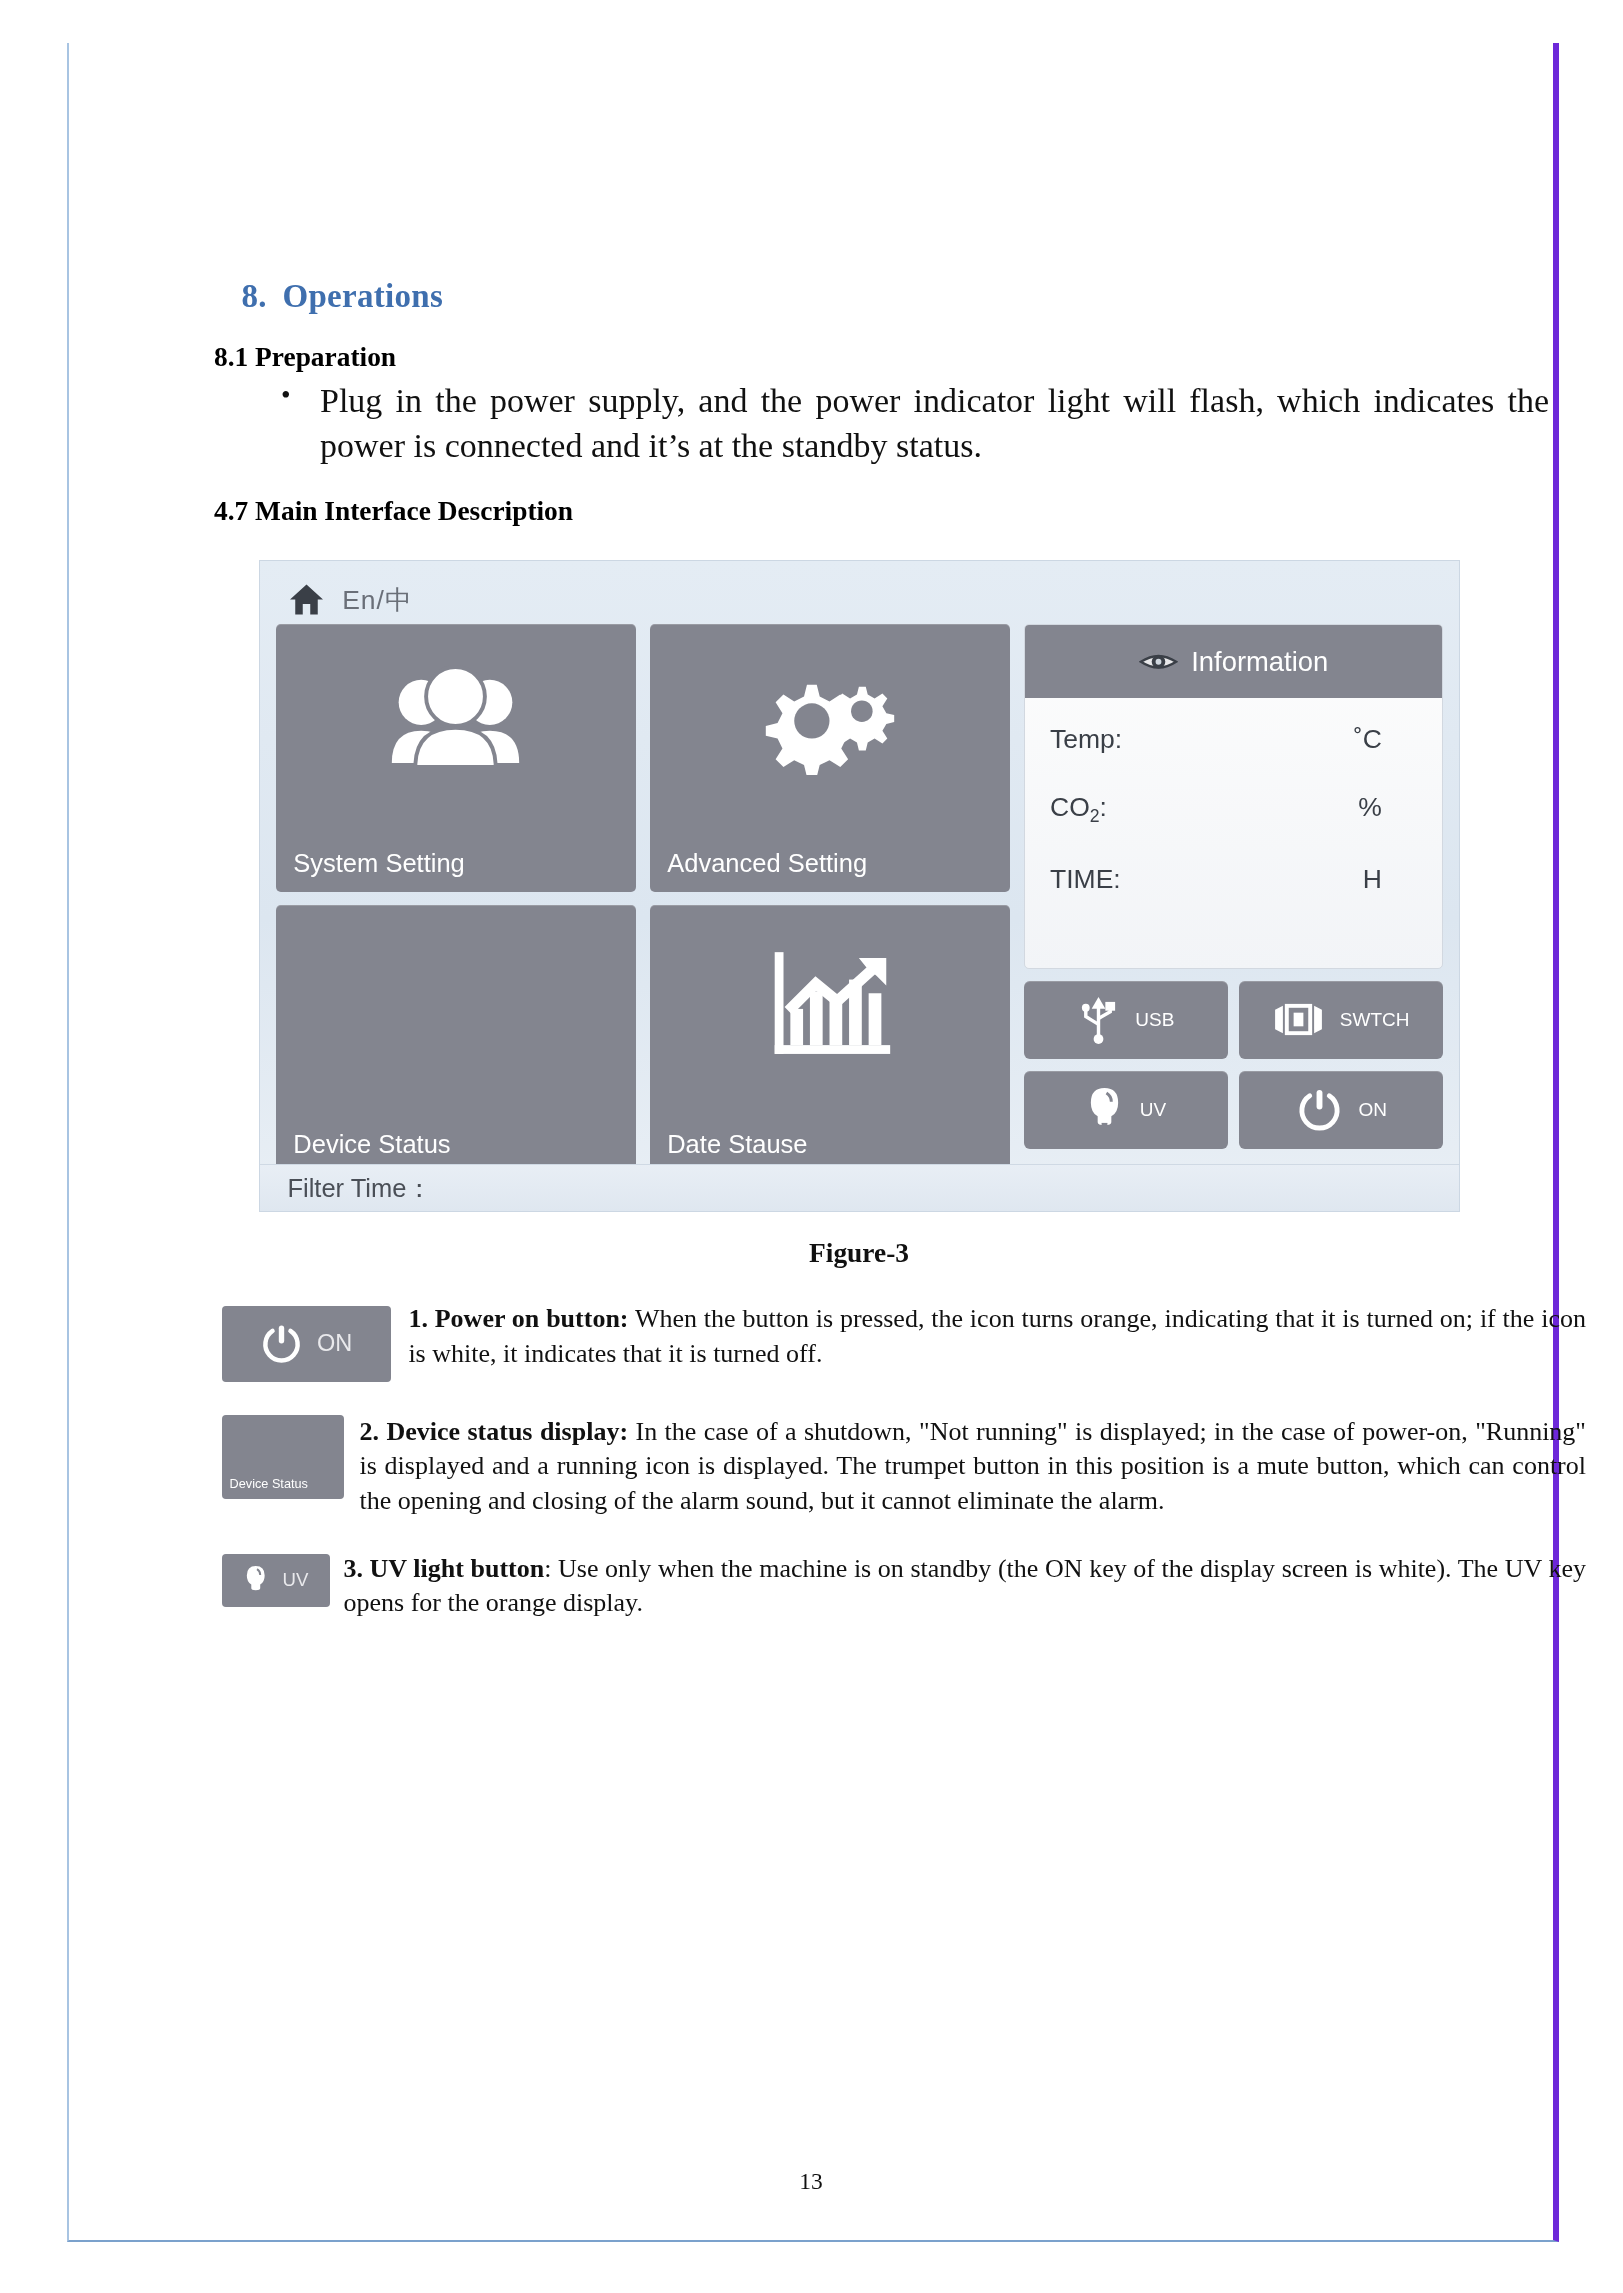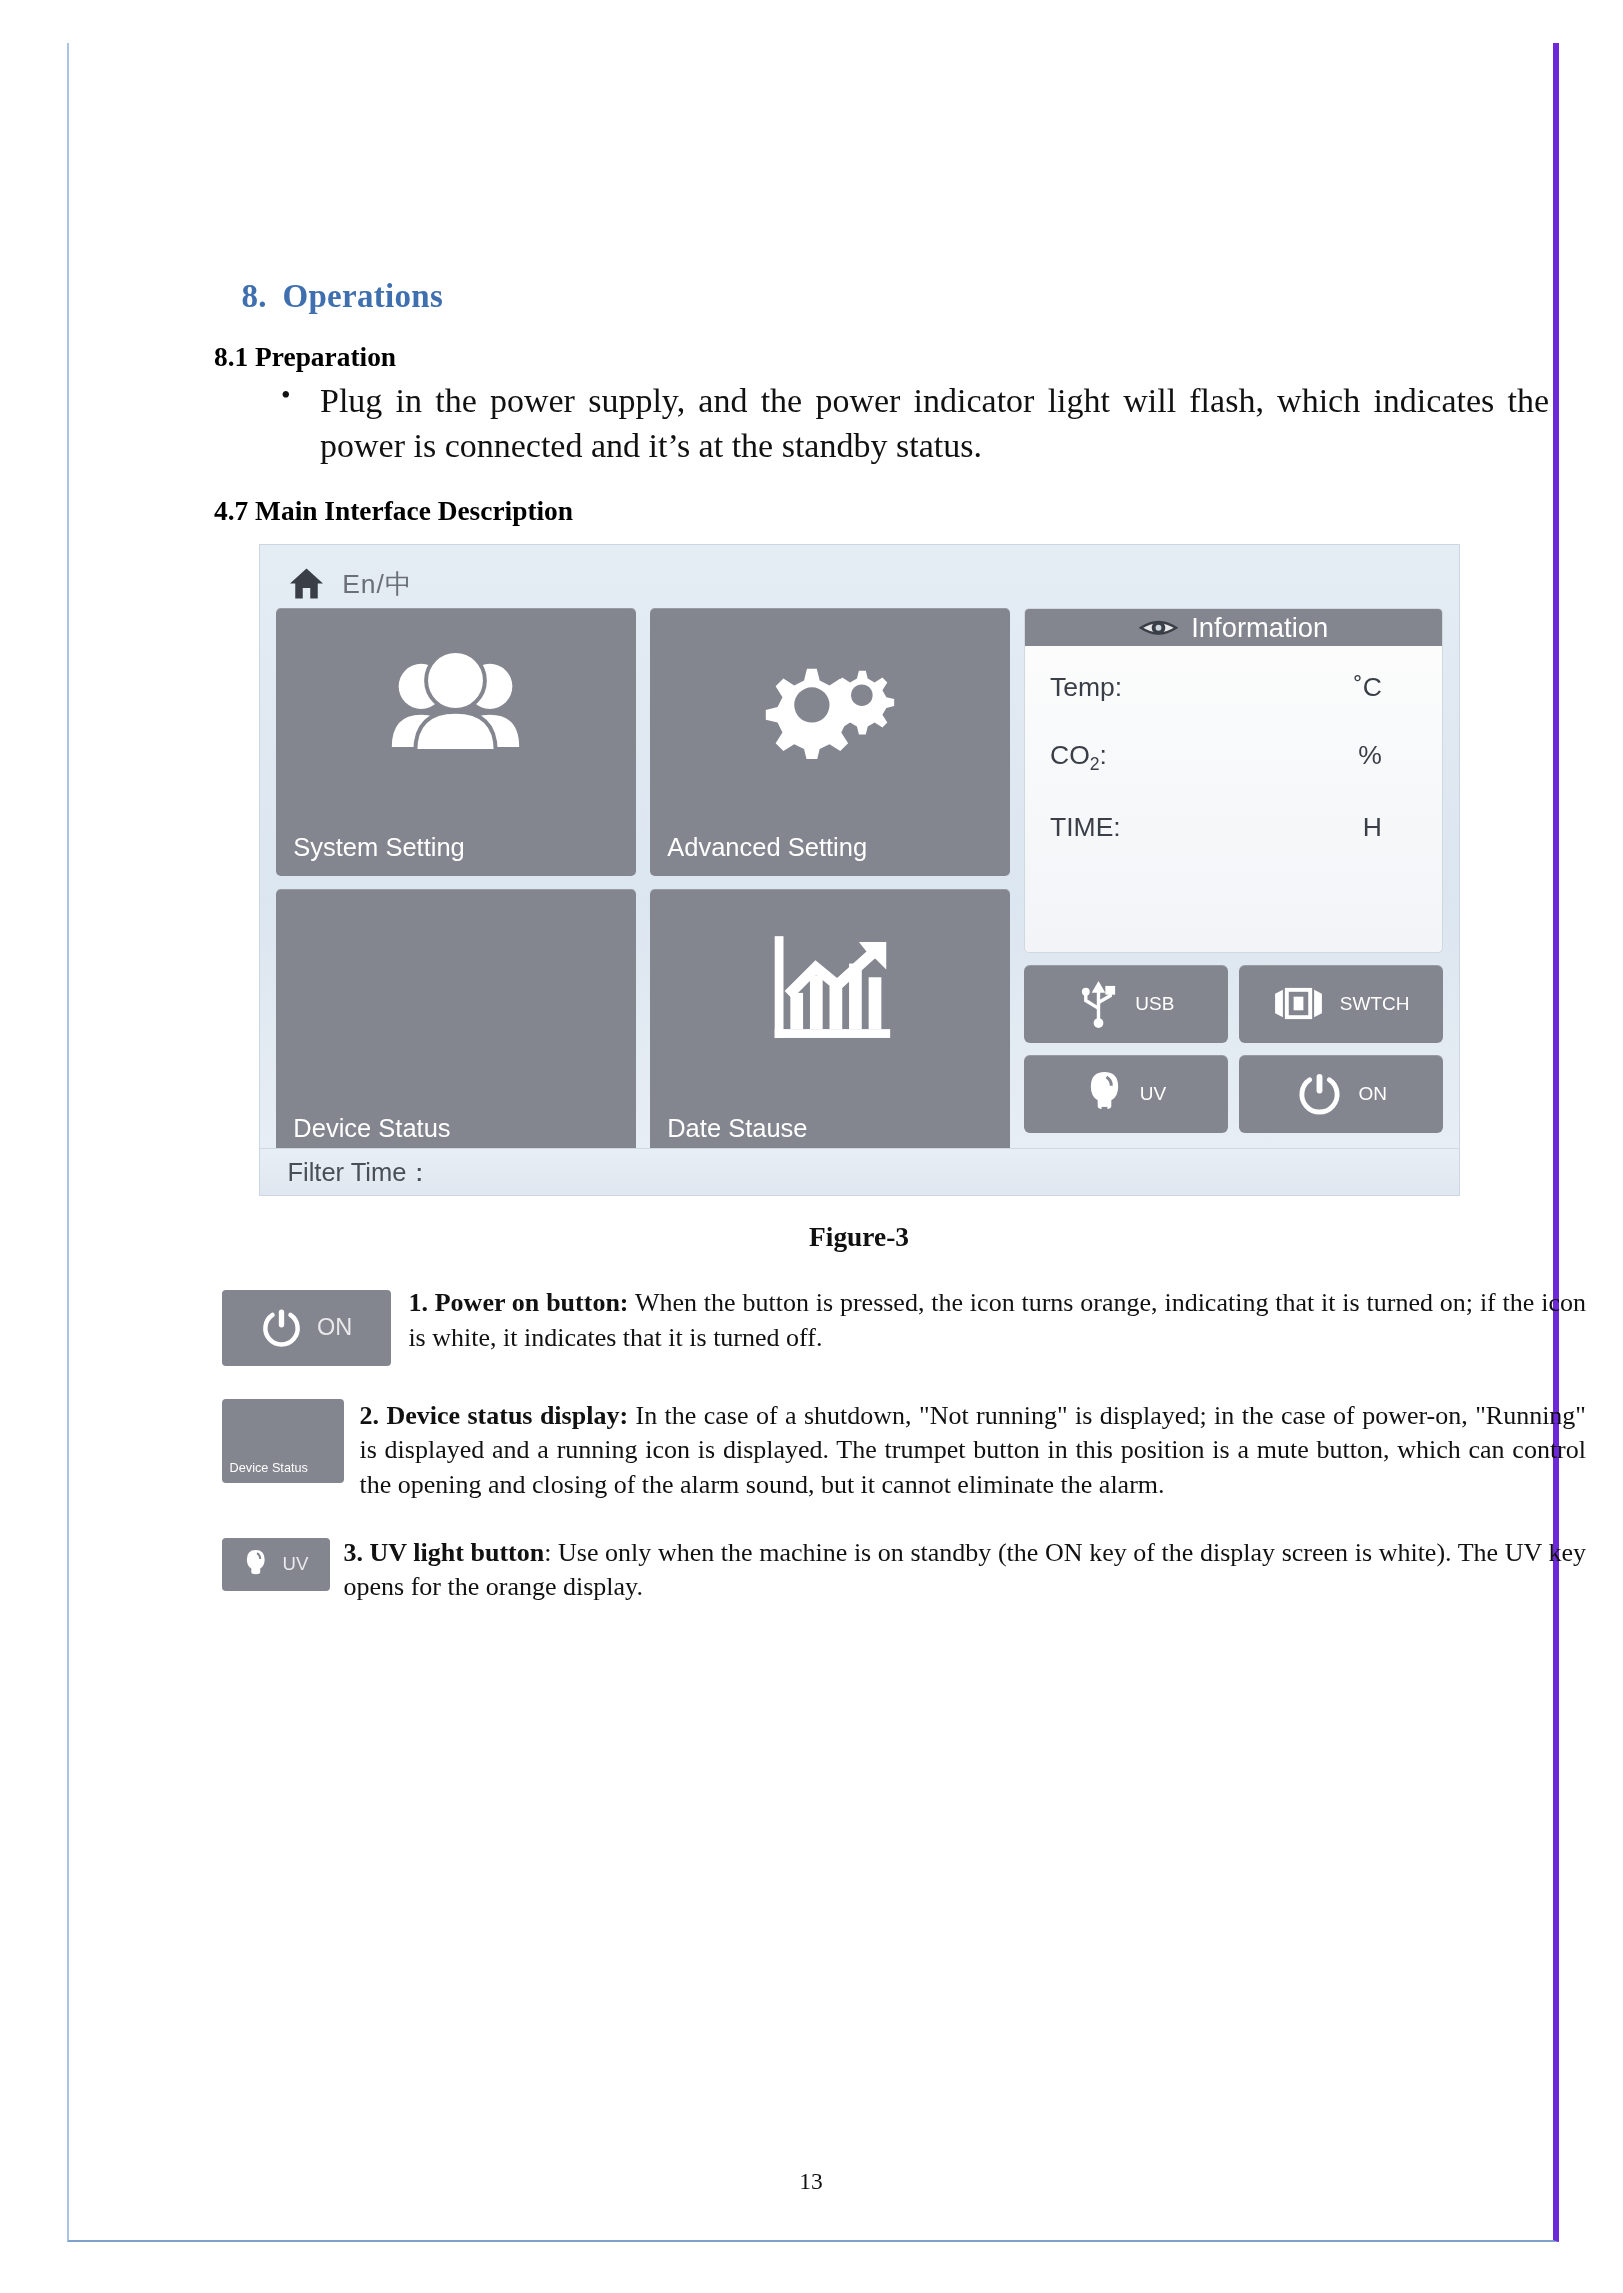--- a/index.html
+++ b/index.html
@@ -83,21 +83,21 @@
     margin-bottom:2px;
   }
   ul.bullets li::before {
     content:"\2022";
     position:absolute;
     left:-39px; top:-2px;
     font-size:27.4px;
   }
 
   
-  #figure-wrap { margin-top:17px; padding-left:45px; }
+  #figure-wrap { margin-top:33px; padding-left:45px; }
   .hmi {
     width:1201px; height:652px;
     background:linear-gradient(180deg,#e4ecf4 0%,#dce6f0 55%,#e9eff5 100%);
     border:1px solid #ccd7e3;
     position:relative;
     padding:13.7px 15.7px 0 15.7px;
   }
   .hmi-top {
     height:49px; display:flex; align-items:center; gap:15.7px;
     padding-left:11.8px;
@@ -129,21 +129,21 @@
 
   .hmi-right { width:426px; display:flex; flex-direction:column; gap:11.8px; }
   .info-panel {
     height:345px;
     background:linear-gradient(180deg,#fdfdfd 0%,#f2f4f7 100%);
     border:1px solid #d2d8e0;
     border-radius:4.9px;
     overflow:hidden;
   }
   .info-header {
-    height:37px; background:#83858f;
+    height:73px; background:#83858f;
     display:flex; align-items:center; justify-content:center; gap:13.7px;
   }
   .info-header .info-title {
     font-family:"Liberation Sans", sans-serif;
     font-size:27.4px; color:#ffffff;
   }
   .info-rows { padding:25.5px 25.5px 0 25.5px; }
   .info-row {
     display:flex; justify-content:space-between; align-items:baseline;
     font-family:"Liberation Sans", sans-serif;

